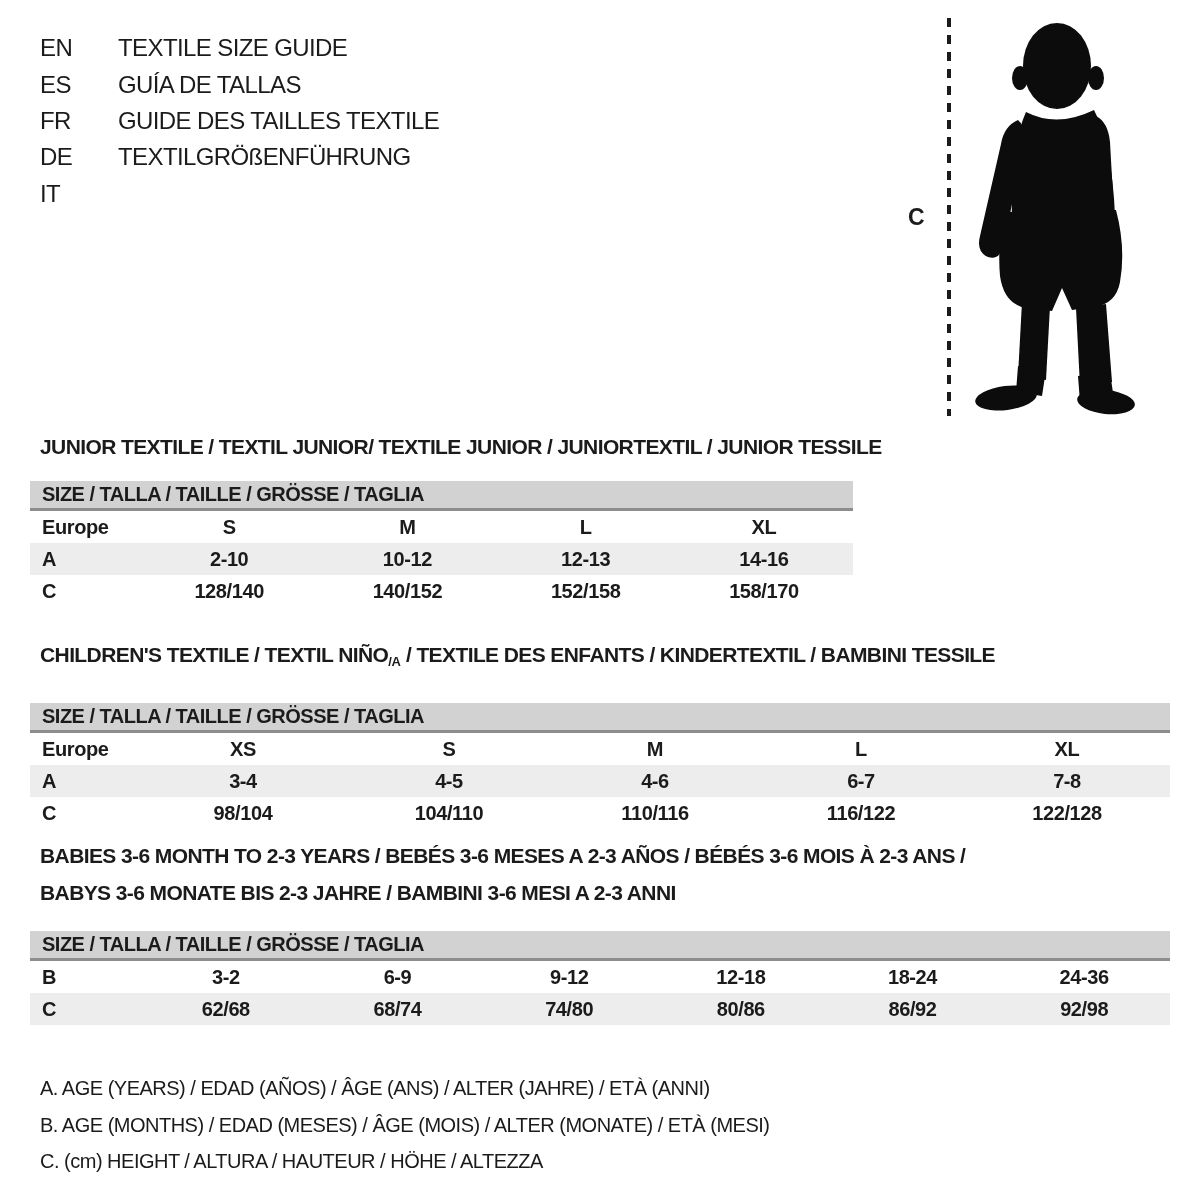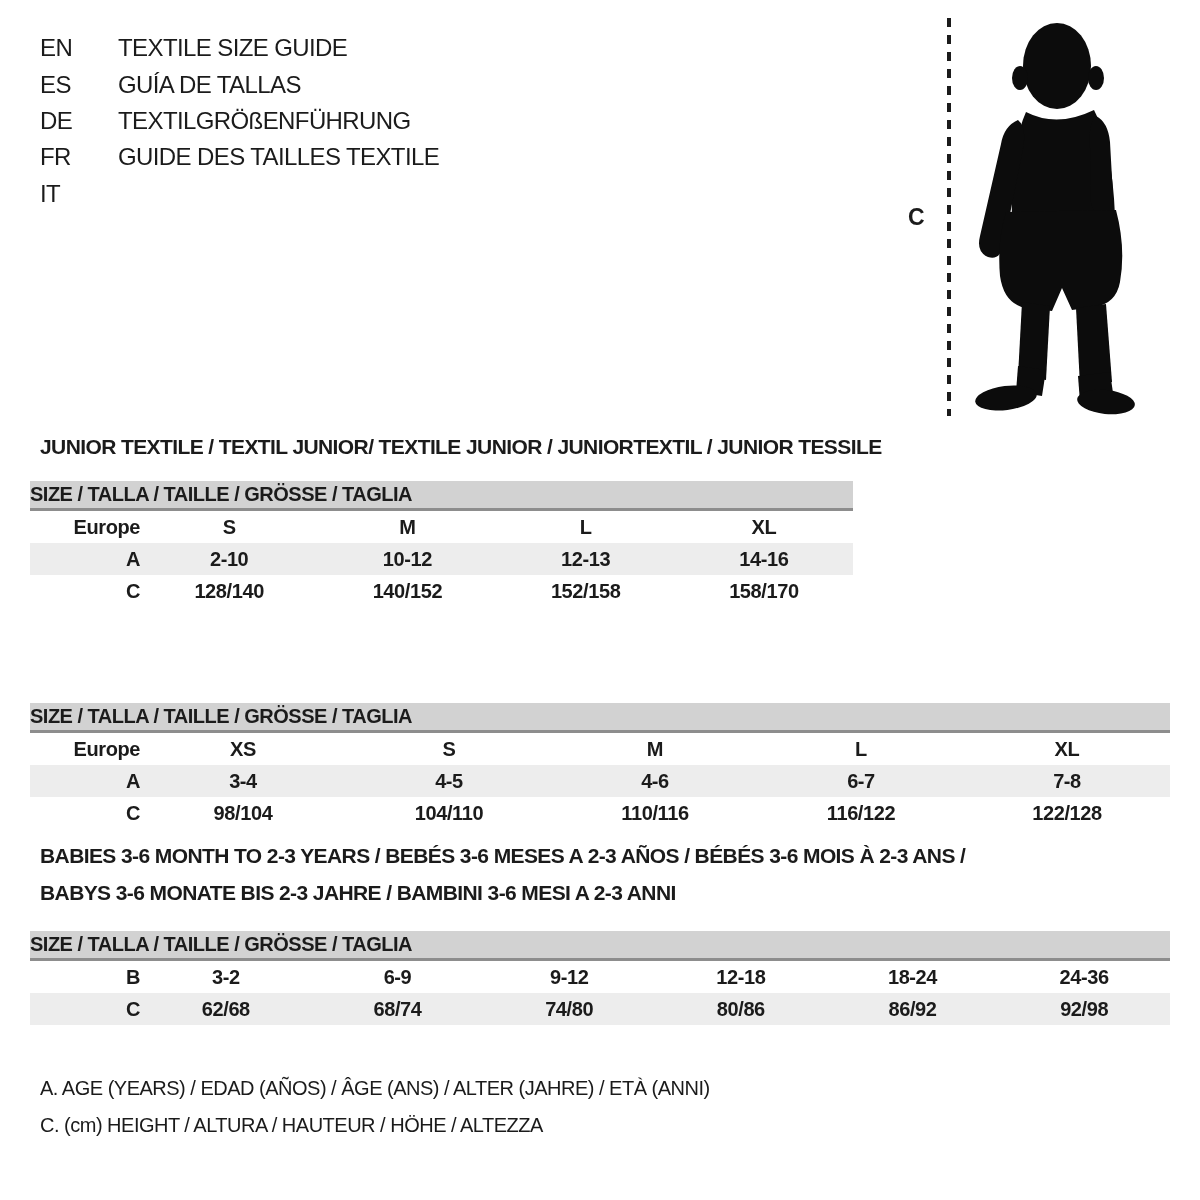--- a/index.html
+++ b/index.html
@@ -28,27 +28,27 @@
   .title-babies{top:838px;line-height:36.5px;}
   .subsc{font-size:13px;vertical-align:-4px;letter-spacing:-0.3px;}
   
   .table{position:absolute;left:30px;}
   .t-junior{top:481px;width:823px;}
   .t-children{top:703px;width:1140px;}
   .t-babies{top:931px;width:1140px;}
   .size-bar{
     height:27px;line-height:27px;background:var(--header-bar-bg,#d2d2d2);
     border-bottom:3px solid var(--header-bar-border,#8d8d8d);
-    font-weight:bold;font-size:20px;letter-spacing:-0.5px;
+    font-weight:bold;font-size:20px;padding-left:12px;letter-spacing:-0.5px;
   }
   .trow{display:grid;height:32px;align-items:center;font-size:20px;font-weight:bold;letter-spacing:-0.4px;}
   .cols4{grid-template-columns:110px repeat(4,1fr);}
   .cols5{grid-template-columns:110px repeat(5,1fr);}
   .cols6{grid-template-columns:110px repeat(6,1fr);}
-  .tlabel{padding-left:12px;text-align:right;}
+  .tlabel{padding-left:12px;}
   .tcell{text-align:center;}
   .shaded{background:var(--shaded-row-bg,#ededed);}
   
   .legend{position:absolute;left:40px;top:1070px;font-weight:normal;font-size:20px;letter-spacing:-0.5px;}
   .legend-line{height:36.5px;line-height:36.5px;white-space:nowrap;}
 </style>
 </head>
 <body>
 
 <div class="canvas">
@@ -56,26 +56,26 @@
   <div class="lang-list">
     <div class="lang-row">
       <span class="lang-code">EN</span>
       <span class="lang-title">TEXTILE SIZE GUIDE</span>
     </div>
     <div class="lang-row">
       <span class="lang-code">ES</span>
       <span class="lang-title">GUÍA DE TALLAS</span>
     </div>
     <div class="lang-row">
+      <span class="lang-code">FR</span>
+      <span class="lang-title">GUIDE DES TAILLES TEXTILE</span>
+    </div>
+    <div class="lang-row">
       <span class="lang-code">DE</span>
       <span class="lang-title">TEXTILGRÖßENFÜHRUNG</span>
-    </div>
-    <div class="lang-row">
-      <span class="lang-code">FR</span>
-      <span class="lang-title">GUIDE DES TAILLES TEXTILE</span>
     </div>
     <div class="lang-row">
       <span class="lang-code">IT</span>
     </div>
   </div>
 
   <div class="dash-line"></div>
   <div class="fig-label">C</div>
   <svg class="silhouette" width="180" height="406" viewBox="0 0 180 406" xmlns="http://www.w3.org/2000/svg">
     <ellipse cx="97" cy="52" rx="34" ry="43"></ellipse>
@@ -112,20 +112,23 @@
     </div>
     <div class="trow cols4">
       <span class="tlabel">C</span>
       <span class="tcell">128/140</span>
       <span class="tcell">140/152</span>
       <span class="tcell">152/158</span>
       <span class="tcell">158/170</span>
     </div>
   </div>
 
+  <div class="section-title title-children">
+    <span>CHILDREN'S TEXTILE / TEXTIL NIÑO</span><span class="subsc">/A</span><span> / TEXTILE DES ENFANTS / KINDERTEXTIL / BAMBINI TESSILE</span>
+  </div>
   <div class="table t-children">
     <div class="size-bar">SIZE / TALLA / TAILLE / GRÖSSE / TAGLIA</div>
     <div class="trow cols5">
       <span class="tlabel">Europe</span>
       <span class="tcell">XS</span>
       <span class="tcell">S</span>
       <span class="tcell">M</span>
       <span class="tcell">L</span>
       <span class="tcell">XL</span>
     </div>
@@ -168,16 +171,17 @@
       <span class="tcell">68/74</span>
       <span class="tcell">74/80</span>
       <span class="tcell">80/86</span>
       <span class="tcell">86/92</span>
       <span class="tcell">92/98</span>
     </div>
   </div>
 
   <div class="legend">
     <div class="legend-line">A. AGE (YEARS) / EDAD (AÑOS) / ÂGE (ANS) / ALTER (JAHRE) / ETÀ (ANNI)</div>
+    <div class="legend-line">B. AGE (MONTHS) / EDAD (MESES) / ÂGE (MOIS) / ALTER (MONATE) / ETÀ (MESI)</div>
     <div class="legend-line">C. (cm) HEIGHT / ALTURA / HAUTEUR / HÖHE / ALTEZZA</div>
   </div>
 
 </div>
 
 </body></html>

